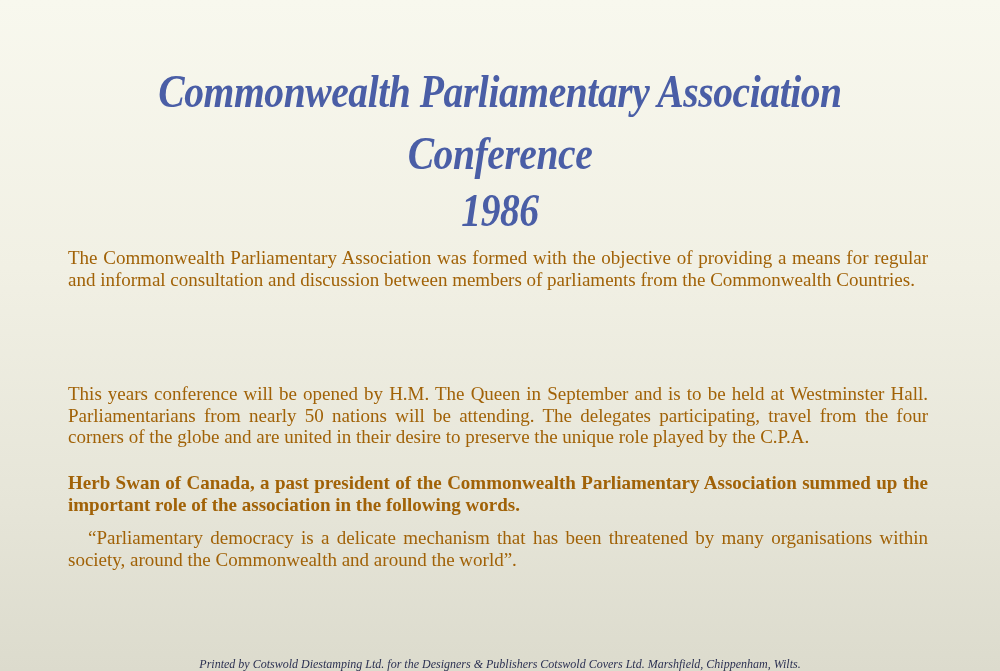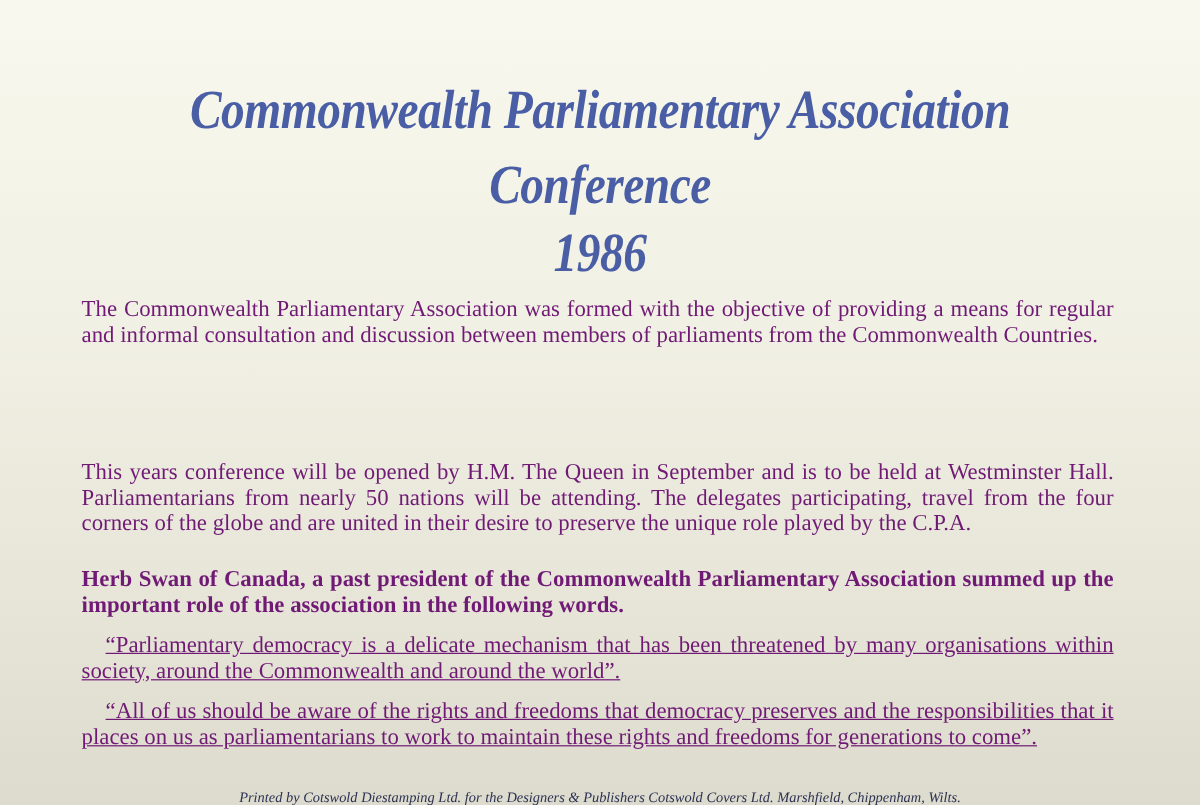--- a/index.html
+++ b/index.html
@@ -38,26 +38,26 @@
     .title-line2 { top: 95px; font-size: 46px; line-height: 54px; }
     .title-line3 { top: 152px; font-size: 46px; line-height: 54px; }
 
     .body-text {
       position: absolute;
       left: 68px;
       width: 860px;
       font-family: "Liberation Serif", "DejaVu Serif", serif;
       font-size: 19px;
       line-height: 21.5px;
-      color: #701a75;
+      color: #a16207;
       text-align: justify;
       text-align-last: left;
       margin: 0;
     }
-    .indent { text-indent: 20px; text-decoration: underline; }
+    .indent { text-indent: 20px; }
     .p1 { top: 215px; }
     .p2 { top: 290px; }
     .p3 { top: 351px; }
     .p4 { top: 440px; font-weight: bold; }
     .p5 { top: 495px; }
     .p6 { top: 550px; }
 
     .footer {
       position: absolute;
       left: 0;
@@ -76,16 +76,15 @@
 
 <div class="page">
   <div class="title title-line1">Commonwealth  Parliamentary Association</div>
   <div class="title title-line2">Conference</div>
   <div class="title title-line3">1986</div>
 
   <p class="body-text p1">The Commonwealth Parliamentary Association was formed with the objective of providing a means for regular and informal consultation and discussion between members of parliaments from the Commonwealth Countries.</p>
   <p class="body-text p3">This years conference will be opened by H.M. The Queen in September and is to be held at Westminster Hall. Parliamentarians from nearly 50 nations will be attending. The delegates participating, travel from the four corners of the globe and are united in their desire to preserve the unique role played by the C.P.A.</p>
   <p class="body-text p4">Herb Swan of Canada, a past president of the Commonwealth Parliamentary Association summed up the important role of the association in the following words.</p>
   <p class="body-text p5 indent">“Parliamentary  democracy is a delicate mechanism that has been threatened by many organisations within society, around the Commonwealth and around the world”.</p>
-  <p class="body-text p6 indent">“All of us should be aware of the rights and freedoms that democracy preserves and the responsibilities that it places on us as parliamentarians to work to maintain these rights and freedoms for generations to come”.</p>
 
   <div class="footer">Printed by Cotswold Diestamping Ltd. for the Designers &amp; Publishers Cotswold Covers Ltd. Marshfield, Chippenham, Wilts.</div>
 </div>
 
 </body></html>

